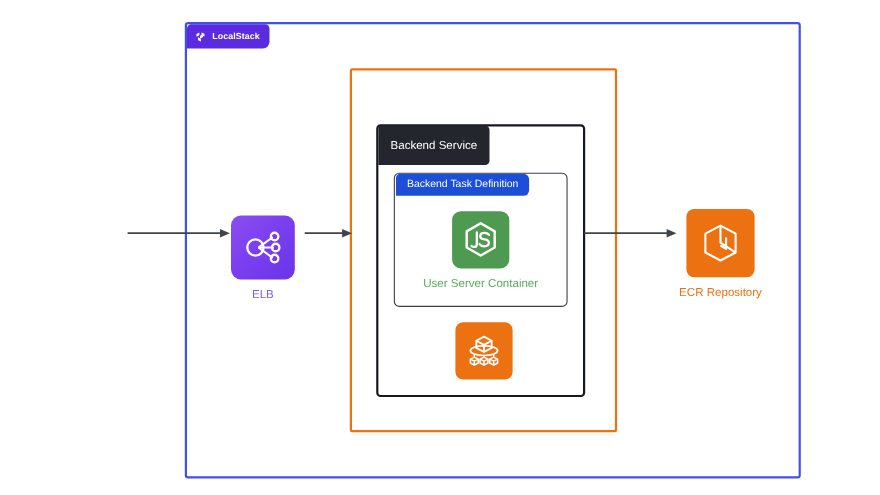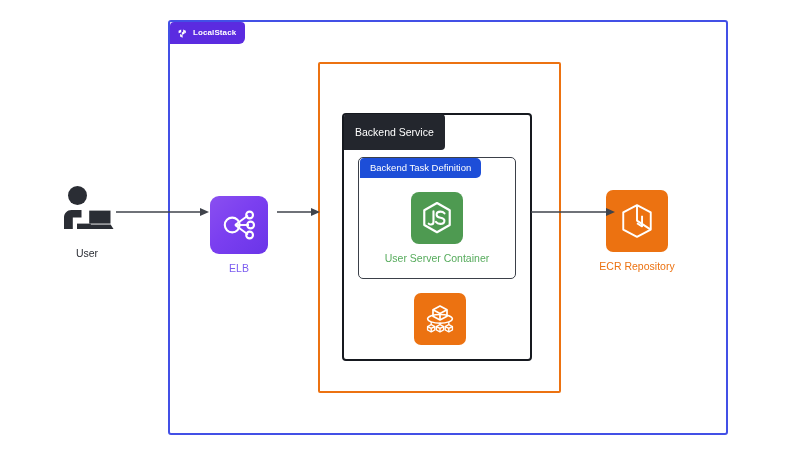--- a/index.html
+++ b/index.html
@@ -129,21 +129,21 @@
   .node-label {
     margin-top: 9px;
     font-size: 10.5px;
     line-height: 1;
     white-space: nowrap;
     text-align: center;
   }
 
   .node-user   { left: 47px;  top: 185px; width: 80px; }
   .node-elb    { left: 209px; top: 196px; width: 60px; }
-  .node-ecr    { left: 592px; top: 190px; width: 90px; }
+  .node-ecr    { left: 610px; top: 190px; width: 90px; }
   .node-task   { left: 413px; top: 293px; width: 54px; }
   .node-nodejs { left: 378px; top: 192px; width: 118px; }
 
   .label-user   { color: #2a2d34; }
   .label-elb    { color: #7b5cf0; }
   .label-ecr    { color: #ec7211; }
   .label-node   { color: #56ab5c; }
 
   .icon-tile {
     border-radius: 9px;
@@ -190,32 +190,20 @@
 
 
   <div class="group-label label-service">
     <span>Backend Service</span>
   </div>
 
   <div class="group-label label-taskdef">
     <span>Backend Task Definition</span>
   </div>
 
-  <div class="node node-user">
-    <span class="node-icon">
-      <svg width="54" height="50" viewBox="0 0 54 50" aria-hidden="true">
-        <circle cx="17.5" cy="10.5" r="9.5" fill="#2a2d34"></circle>
-        <path d="M4 44 L4 32.5 C4 28.4 7.3 25.1 11.4 25.1 L21.5 25.1 L21.5 32.4 L12.8 32.4 L12.8 44 Z" fill="#2a2d34"></path>
-        <path d="M17 44 L30.8 44 L30.8 38.6 L17 38.6 Z" fill="#2a2d34"></path>
-        <path d="M29.2 25.6 L50.5 25.6 L50.5 38.6 L29.2 38.6 Z" fill="#2a2d34"></path>
-        <path d="M26.2 44 L53.5 44 L50.6 39.4 L29.1 39.4 Z" fill="#2a2d34"></path>
-      </svg>
-    </span>
-    <span class="node-label label-user">User</span>
-  </div>
 
   <div class="node node-elb">
     <span class="node-icon icon-tile tile-elb">
       <svg width="40" height="40" viewBox="0 0 40 40" aria-hidden="true">
         <line x1="16" y1="20" x2="29" y2="10.5" stroke="#ffffff" stroke-width="1.9"></line>
         <line x1="16" y1="20" x2="30" y2="20" stroke="#ffffff" stroke-width="1.9"></line>
         <line x1="16" y1="20" x2="29" y2="29.5" stroke="#ffffff" stroke-width="1.9"></line>
         <circle cx="13.2" cy="20" r="7.4" fill="none" stroke="#ffffff" stroke-width="2.1"></circle>
         <circle cx="30.6" cy="10.0" r="3.4" fill="none" stroke="#ffffff" stroke-width="2.1"></circle>
         <circle cx="31.6" cy="20.0" r="3.4" fill="none" stroke="#ffffff" stroke-width="2.1"></circle>

